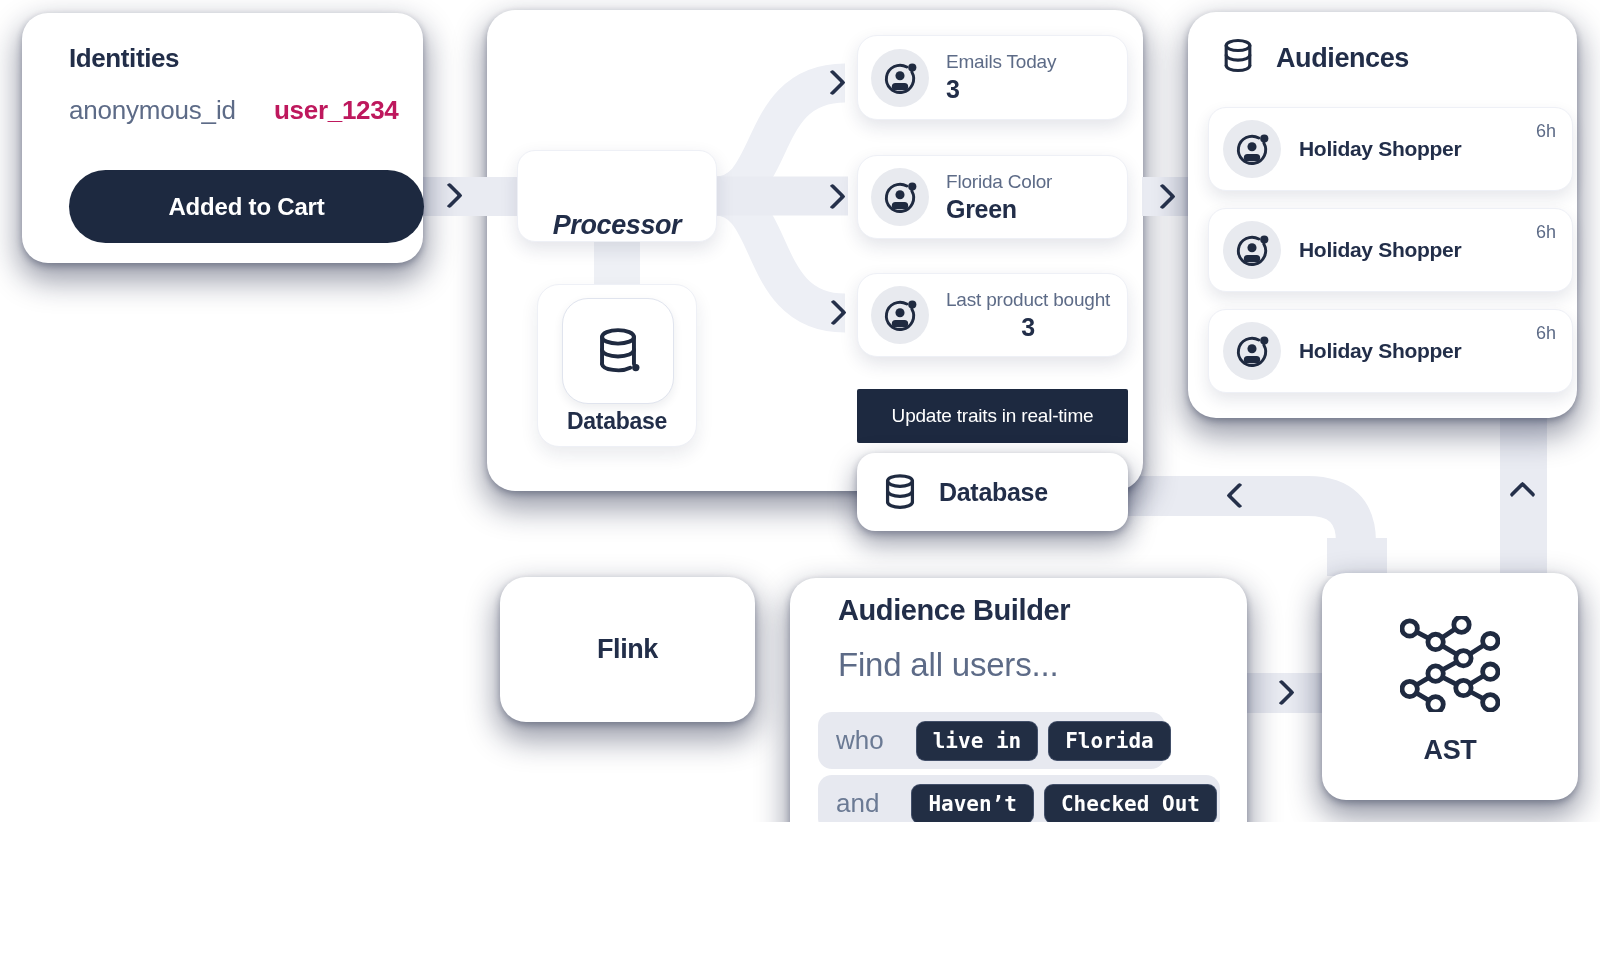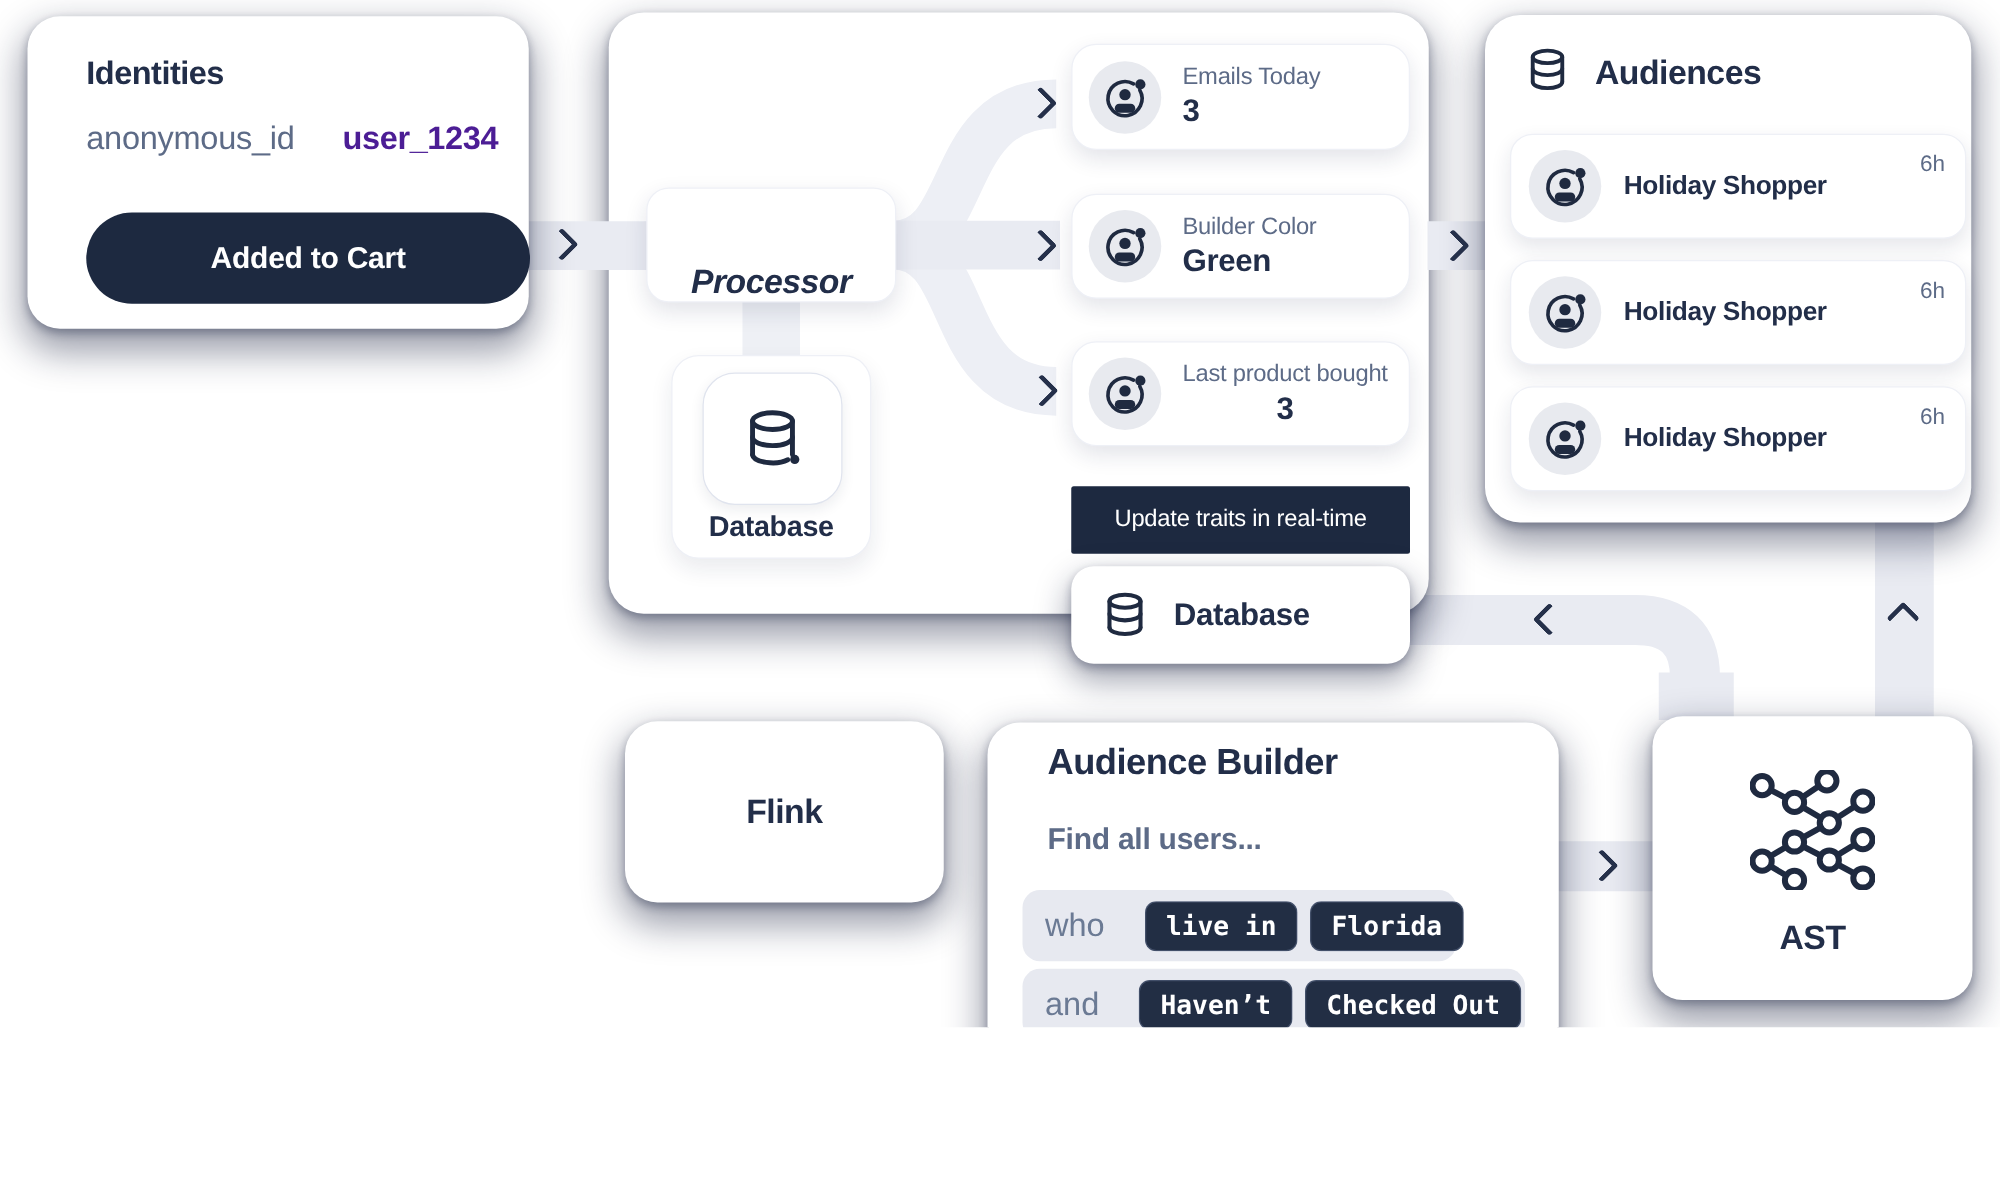--- a/index.html
+++ b/index.html
@@ -71,21 +71,21 @@
     <path d="M 715 196 C 778 196 755 313 845 313" fill="none" stroke="#edeff5" stroke-width="39"></path>
     <path d="M 700 196 L 848 196" fill="none" stroke="#e9ebf2" stroke-width="39"></path>
   </svg>
   <div class="band" style="left:423px;top:177px;width:95px;height:39px;"></div>
   <div class="band" style="left:1142px;top:177px;width:47px;height:39px;"></div>
   <div class="band soft" style="left:594px;top:236px;width:46px;height:52px;"></div>
 
   <div class="float-card" style="left:22px;top:13px;width:401px;height:250px;">
     <div class="abs h1" style="left:47px;top:30px;">Identities</div>
     <div class="abs" style="left:47px;top:82px;font-size:26px;font-weight:500;color:#5d6b87;letter-spacing:-.2px;">anonymous_id</div>
-    <div class="abs" style="left:252px;top:82px;font-size:26px;font-weight:bold;color:#4c1d95;letter-spacing:-.3px;">user_1234</div>
+    <div class="abs" style="left:252px;top:82px;font-size:26px;font-weight:bold;color:#be185d;letter-spacing:-.3px;">user_1234</div>
     <div class="abs pill-dark" style="left:47px;top:157px;width:355px;height:73px;border-radius:37px;font-size:24px;font-weight:600;letter-spacing:-.2px;">Added to Cart</div>
   </div>
 
   <div class="inner-card" style="left:517px;top:150px;width:198px;height:90px;border-radius:18px;display:flex;align-items:flex-end;justify-content:center;font-style:italic;">
     <span class="h1" style="font-size:27px;">Processor</span>
   </div>
 
   <div class="inner-card" style="left:537px;top:284px;width:158px;height:161px;border-radius:22px;box-shadow:0 8px 18px rgba(25,35,70,.09);">
     <div class="abs" style="left:24px;top:13px;width:110px;height:104px;border:1.5px solid #e0e4ee;border-radius:26px;background:#fff;
                 box-shadow:0 4px 10px rgba(25,35,70,.08);display:flex;align-items:center;justify-content:center;">
@@ -119,21 +119,21 @@
   <div class="inner-card" style="left:857px;top:155px;width:271px;height:84px;display:flex;align-items:center;padding-left:13px;box-sizing:border-box;">
     <div class="badge" style="width:58px;height:58px;">
       <svg width="40" height="40" viewBox="0 0 44 44" fill="none">
         <path d="M 35 15.5 A 15 15 0 1 1 29.5 10" stroke="#1f2a40" stroke-width="3.2" stroke-linecap="round"></path>
         <circle cx="35.5" cy="10.5" r="4.5" fill="#1f2a40"></circle>
         <circle cx="22" cy="19.5" r="5" fill="#1f2a40"></circle>
         <rect x="13" y="27.5" width="18" height="8" rx="4" fill="#1f2a40"></rect>
       </svg>
     </div>
     <div style="margin-left:17px;">
-      <div class="trait-label">Builder Color</div>
+      <div class="trait-label">Florida Color</div>
       <div class="trait-value">Green</div>
     </div>
   </div>
 
   <div class="inner-card" style="left:857px;top:273px;width:271px;height:84px;display:flex;align-items:center;padding-left:13px;box-sizing:border-box;text-align:center;">
     <div class="badge" style="width:58px;height:58px;">
       <svg width="40" height="40" viewBox="0 0 44 44" fill="none">
         <path d="M 35 15.5 A 15 15 0 1 1 29.5 10" stroke="#1f2a40" stroke-width="3.2" stroke-linecap="round"></path>
         <circle cx="35.5" cy="10.5" r="4.5" fill="#1f2a40"></circle>
         <circle cx="22" cy="19.5" r="5" fill="#1f2a40"></circle>
@@ -208,21 +208,21 @@
       <span class="aud-time">6h</span>
     </div>
   </div>
 
   <div class="float-card" style="left:490px;top:577px;width:255px;height:145px;display:flex;align-items:center;justify-content:center;margin-left:10px;">
     <span class="h1" style="font-size:27px;">Flink</span>
   </div>
 
   <div class="float-card" style="left:790px;top:578px;width:457px;height:284px;">
     <div class="abs h1" style="left:48px;top:16px;font-size:29px;">Audience Builder</div>
-    <div class="abs" style="left:48px;top:80px;font-size:24px;font-weight:700;color:#5d6b87;letter-spacing:-.2px;">Find all users...</div>
+    <div class="abs" style="left:48px;top:68px;font-size:33px;font-weight:400;color:#5d6b87;letter-spacing:-.2px;">Find all users...</div>
 
     <div class="rule-row" style="left:28px;top:134px;width:347px;">
       <span class="rule-conn">who</span>
       <span class="chip">live in</span>
       <span class="chip">Florida</span>
     </div>
     <div class="rule-row" style="left:28px;top:197px;width:402px;">
       <span class="rule-conn">and</span>
       <span class="chip">Haven’t</span>
       <span class="chip">Checked Out</span>

